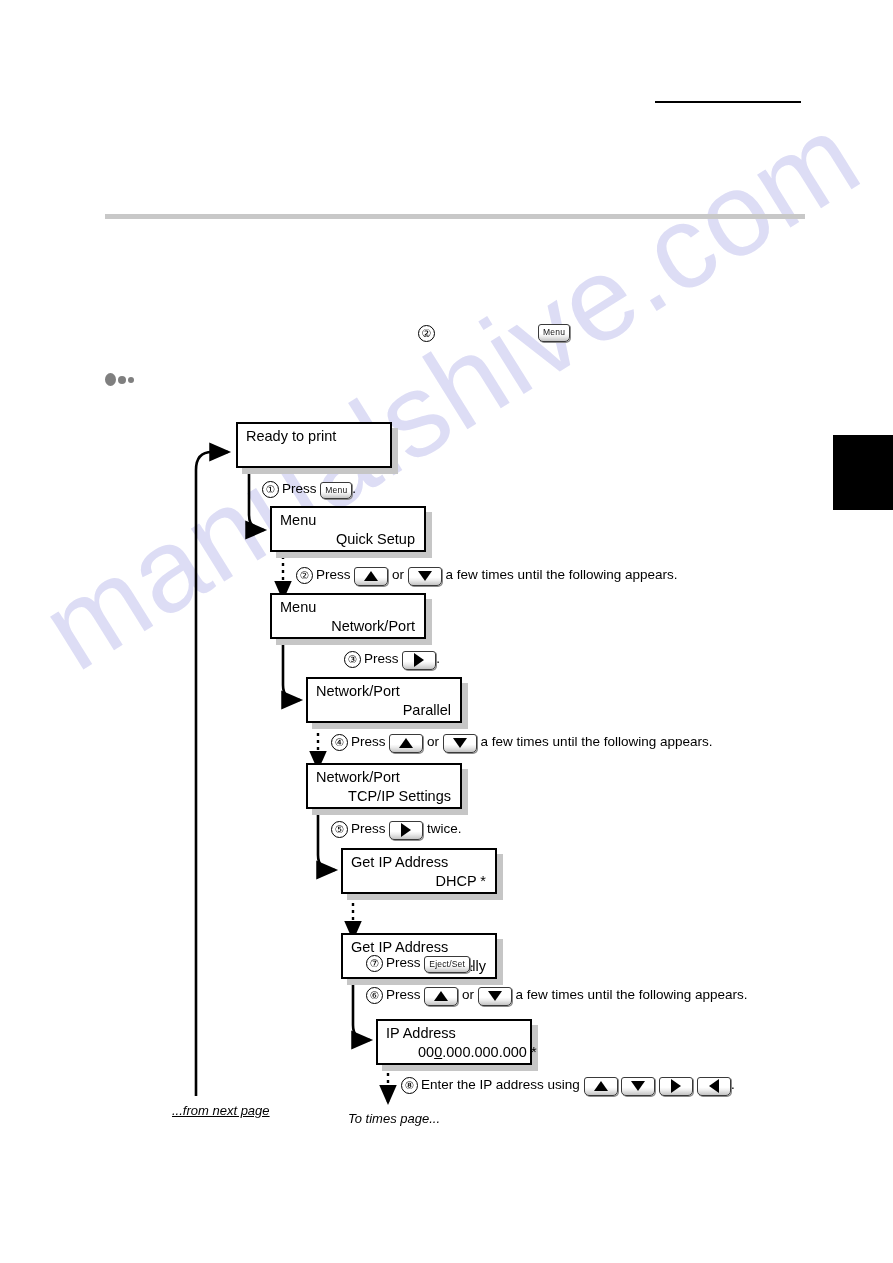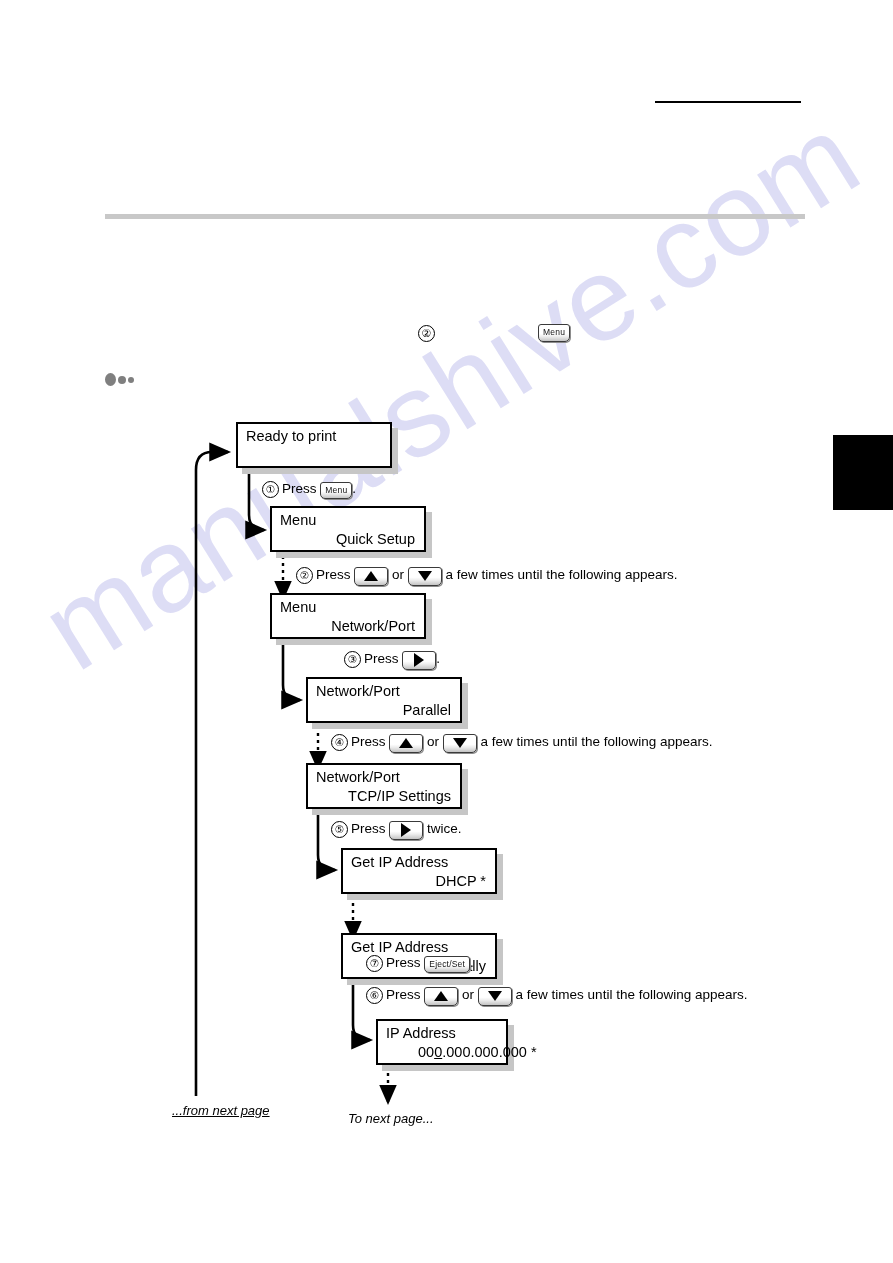--- a/index.html
+++ b/index.html
@@ -309,21 +309,21 @@
   <div class="lcd" style="left:341px; top:848px; width:156px; height:46px;">
     <div class="line1">Get IP Address</div>
     <div class="line2">DHCP *</div>
   </div>
 
   <div class="lcd" style="left:341px; top:933px; width:156px; height:46px;">
     <div class="line1">Get IP Address</div>
     <div class="line2">Manually</div>
   </div>
 
-  <div class="lcd" style="left:376px; top:1019px; width:132px; height:46px;">
+  <div class="lcd" style="left:376px; top:1019px; width:156px; height:46px;">
     <div class="line1">IP Address</div>
     <div class="line2 leftal"><span>00</span><u>0</u><span>.000.000.000 *</span></div>
   </div>
 
   <div class="step" style="left:262px; top:479px;">
     <span class="num">①</span><span class="word">Press</span>
     <span class="key named">Menu</span><span class="word">.</span>
   </div>
 
   <div class="step" style="left:296px; top:565px;">
@@ -359,17 +359,24 @@
     <span class="word">or</span>
     <span class="key arrow down"><i class="gl"></i></span>
     <span class="word">a few times until the following appears.</span>
   </div>
 
   <div class="step" style="left:366px; top:953px;">
     <span class="num">⑦</span><span class="word">Press</span>
     <span class="key named">Eject/Set</span><span class="word">.</span>
   </div>
 
+  <div class="step" style="left:401px; top:1075px;">
+    <span class="num">⑧</span><span class="word">Enter the IP address using</span>
+    <span class="key arrow up"><i class="gl"></i></span>
+    <span class="key arrow down"><i class="gl"></i></span>
+    <span class="key arrow right"><i class="gl"></i></span>
+    <span class="key arrow left"><i class="gl"></i></span><span class="word">.</span>
+  </div>
 
   <div class="turn-caption" style="left:172px; top:1103px;text-decoration:underline;">...from next page</div>
-  <div class="turn-caption" style="left:348px; top:1111px;">To next page...</div>
+  <div class="turn-caption" style="left:348px; top:1111px;">To times page...</div>
 
 </div>
 
 </body></html>

